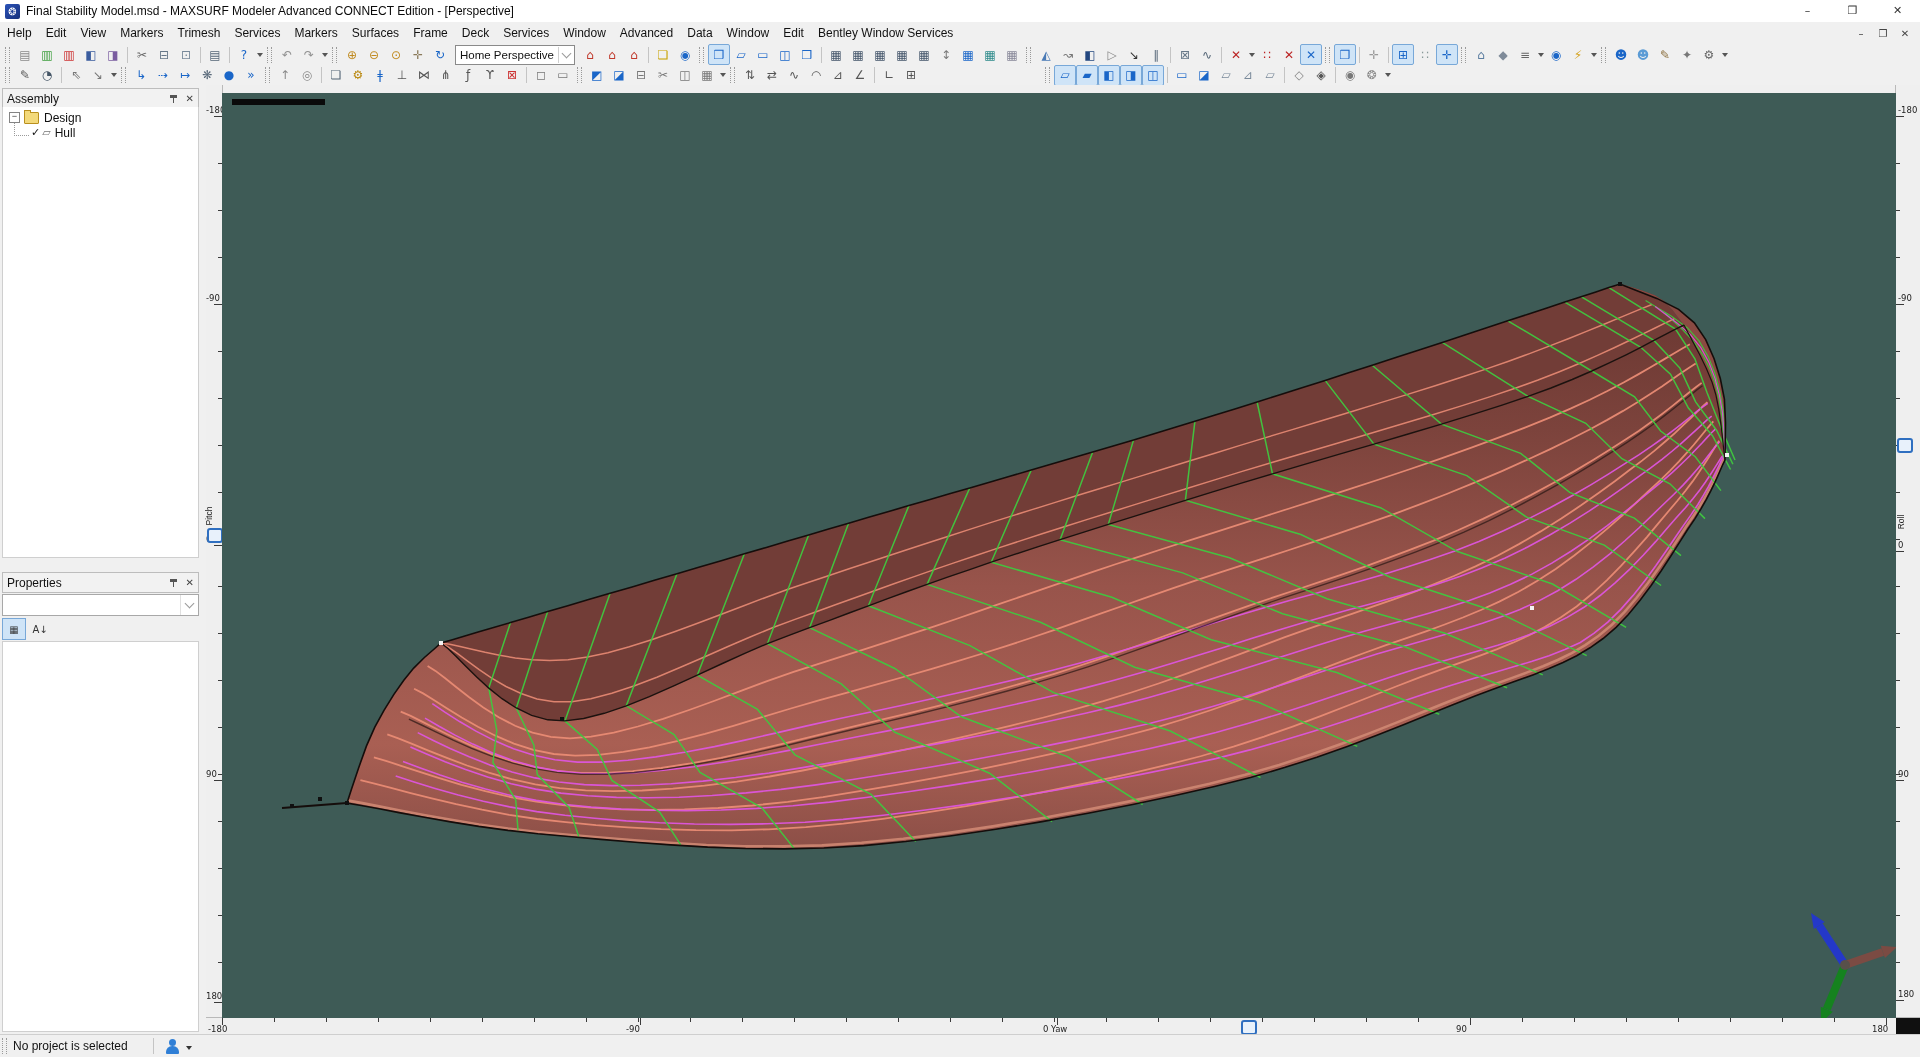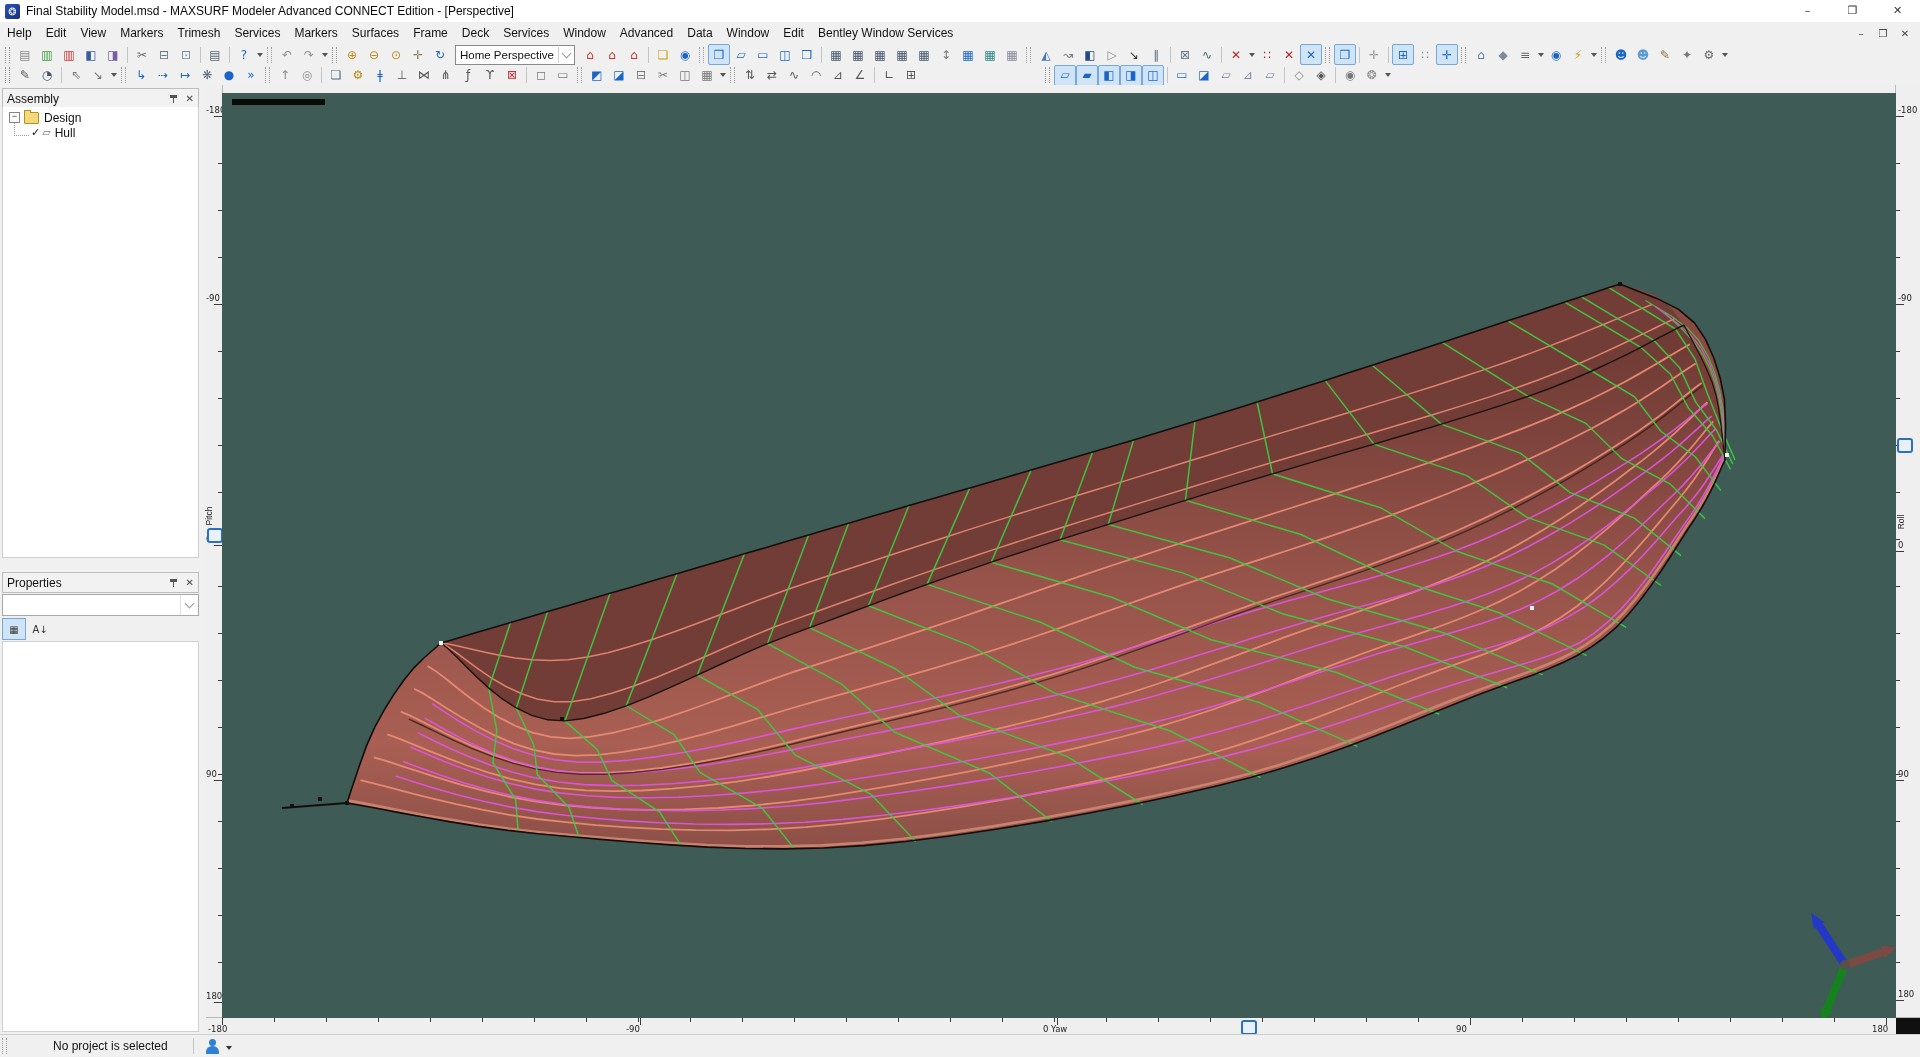--- a/index.html
+++ b/index.html
@@ -73,21 +73,21 @@
   .canvas{position:absolute;left:16px;top:8px;right:24px;bottom:17px;overflow:hidden;}
   .corner-blk{position:absolute;right:0;bottom:0;width:24px;height:17px;background:#101010;}
   .tick{position:absolute;background:#3a3a3a;}
   .rlabel{position:absolute;font-size:8.5px;color:#222;white-space:nowrap;font-family:"DejaVu Sans",sans-serif;}
   .vaxis{position:absolute;font-size:8.5px;color:#222;transform:rotate(-90deg);transform-origin:center;white-space:nowrap;}
   .rmarker{position:absolute;width:12px;height:11px;border:2px solid #2f6fc0;border-radius:3px;background:#e8f1fb;}
 
   
   .statusbar{position:absolute;left:0;bottom:0;right:0;height:22px;background:#f0f0f0;border-top:1px solid #cfcfcf;display:flex;align-items:center;}
   .sgrip{width:3px;height:16px;border-left:1px dotted #9a9a9a;border-right:1px dotted #9a9a9a;margin:0 6px 0 2px;}
-  .smsg{width:140px;font-size:12px;color:#111;margin-left:40px;}
+  .smsg{width:140px;font-size:12px;color:#111;}
   .ssep{width:1px;height:16px;background:#c4c4c4;margin:0 8px 0 0;}
   .person{position:relative;width:16px;height:15px;margin:0 2px;}
   .person::before{content:"";position:absolute;left:5px;top:0;width:7px;height:7px;border-radius:50%;background:#2f7fd6;}
   .person::after{content:"";position:absolute;left:2px;top:7px;width:13px;height:8px;border-radius:6px 6px 1px 1px;background:#2f7fd6;}
   .scaret{width:0;height:0;border:3px solid transparent;border-top:4px solid #333;margin:6px 0 0 4px;}
 </style>
 </head>
 <body>
 
 <div class="app">

